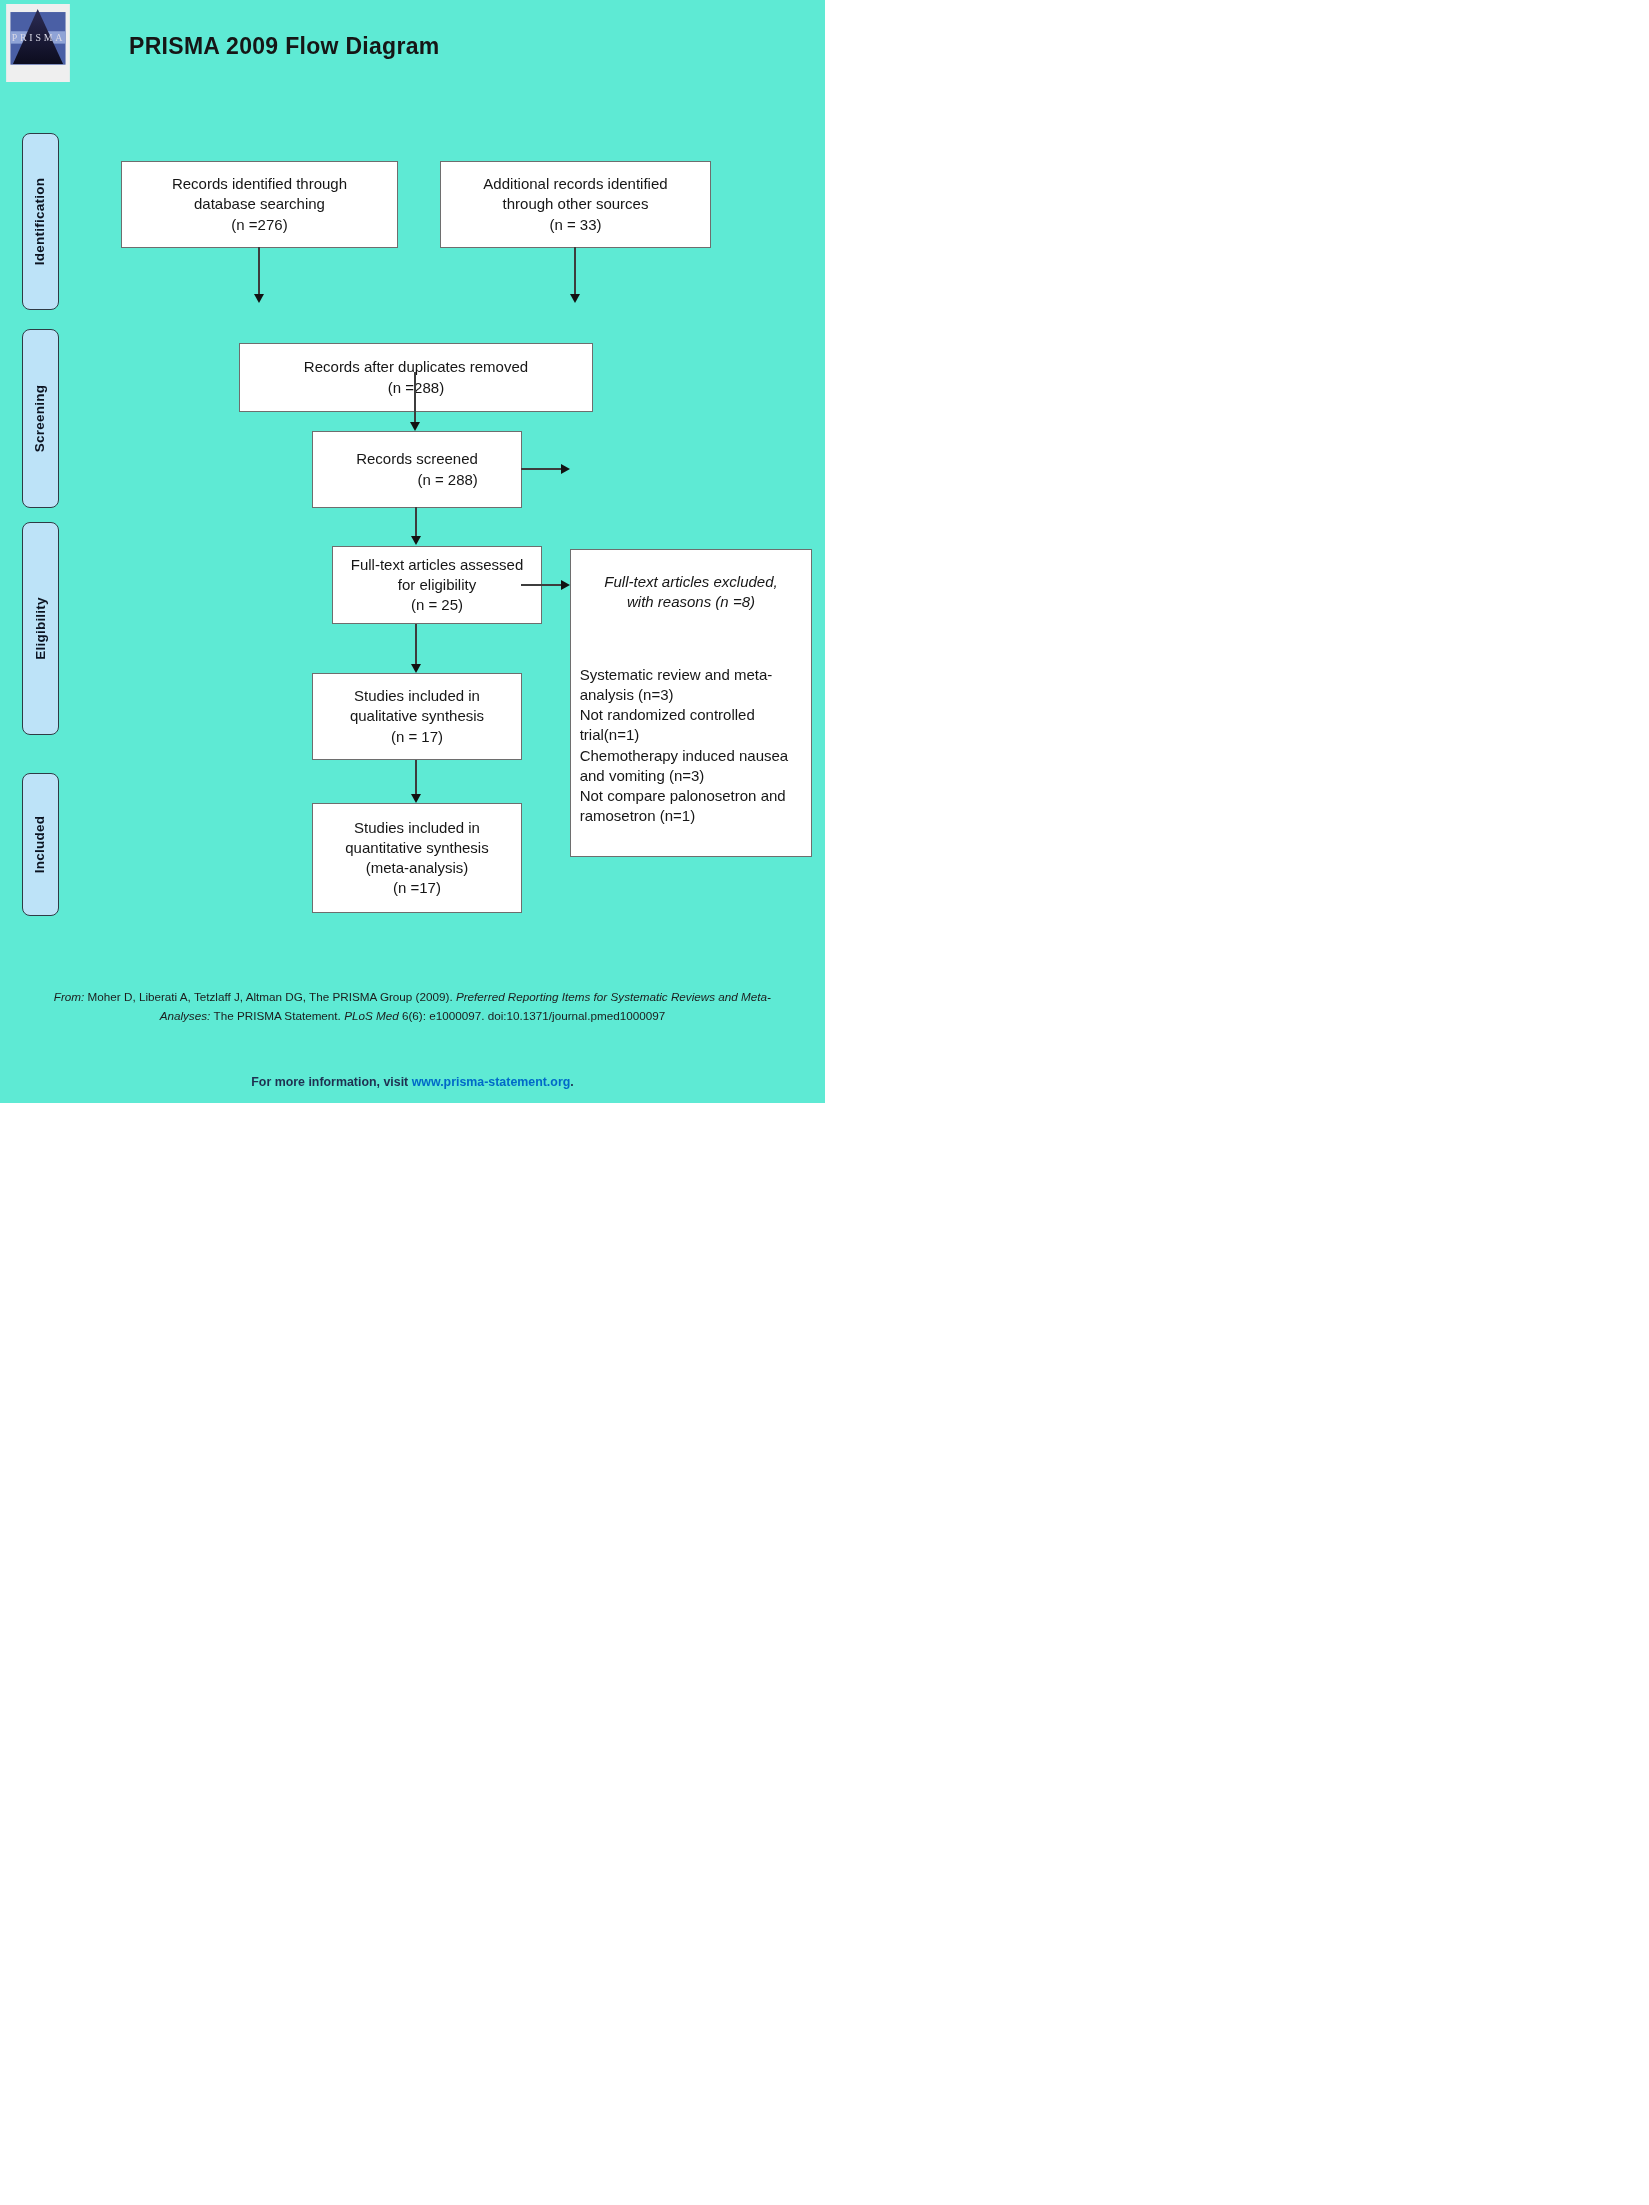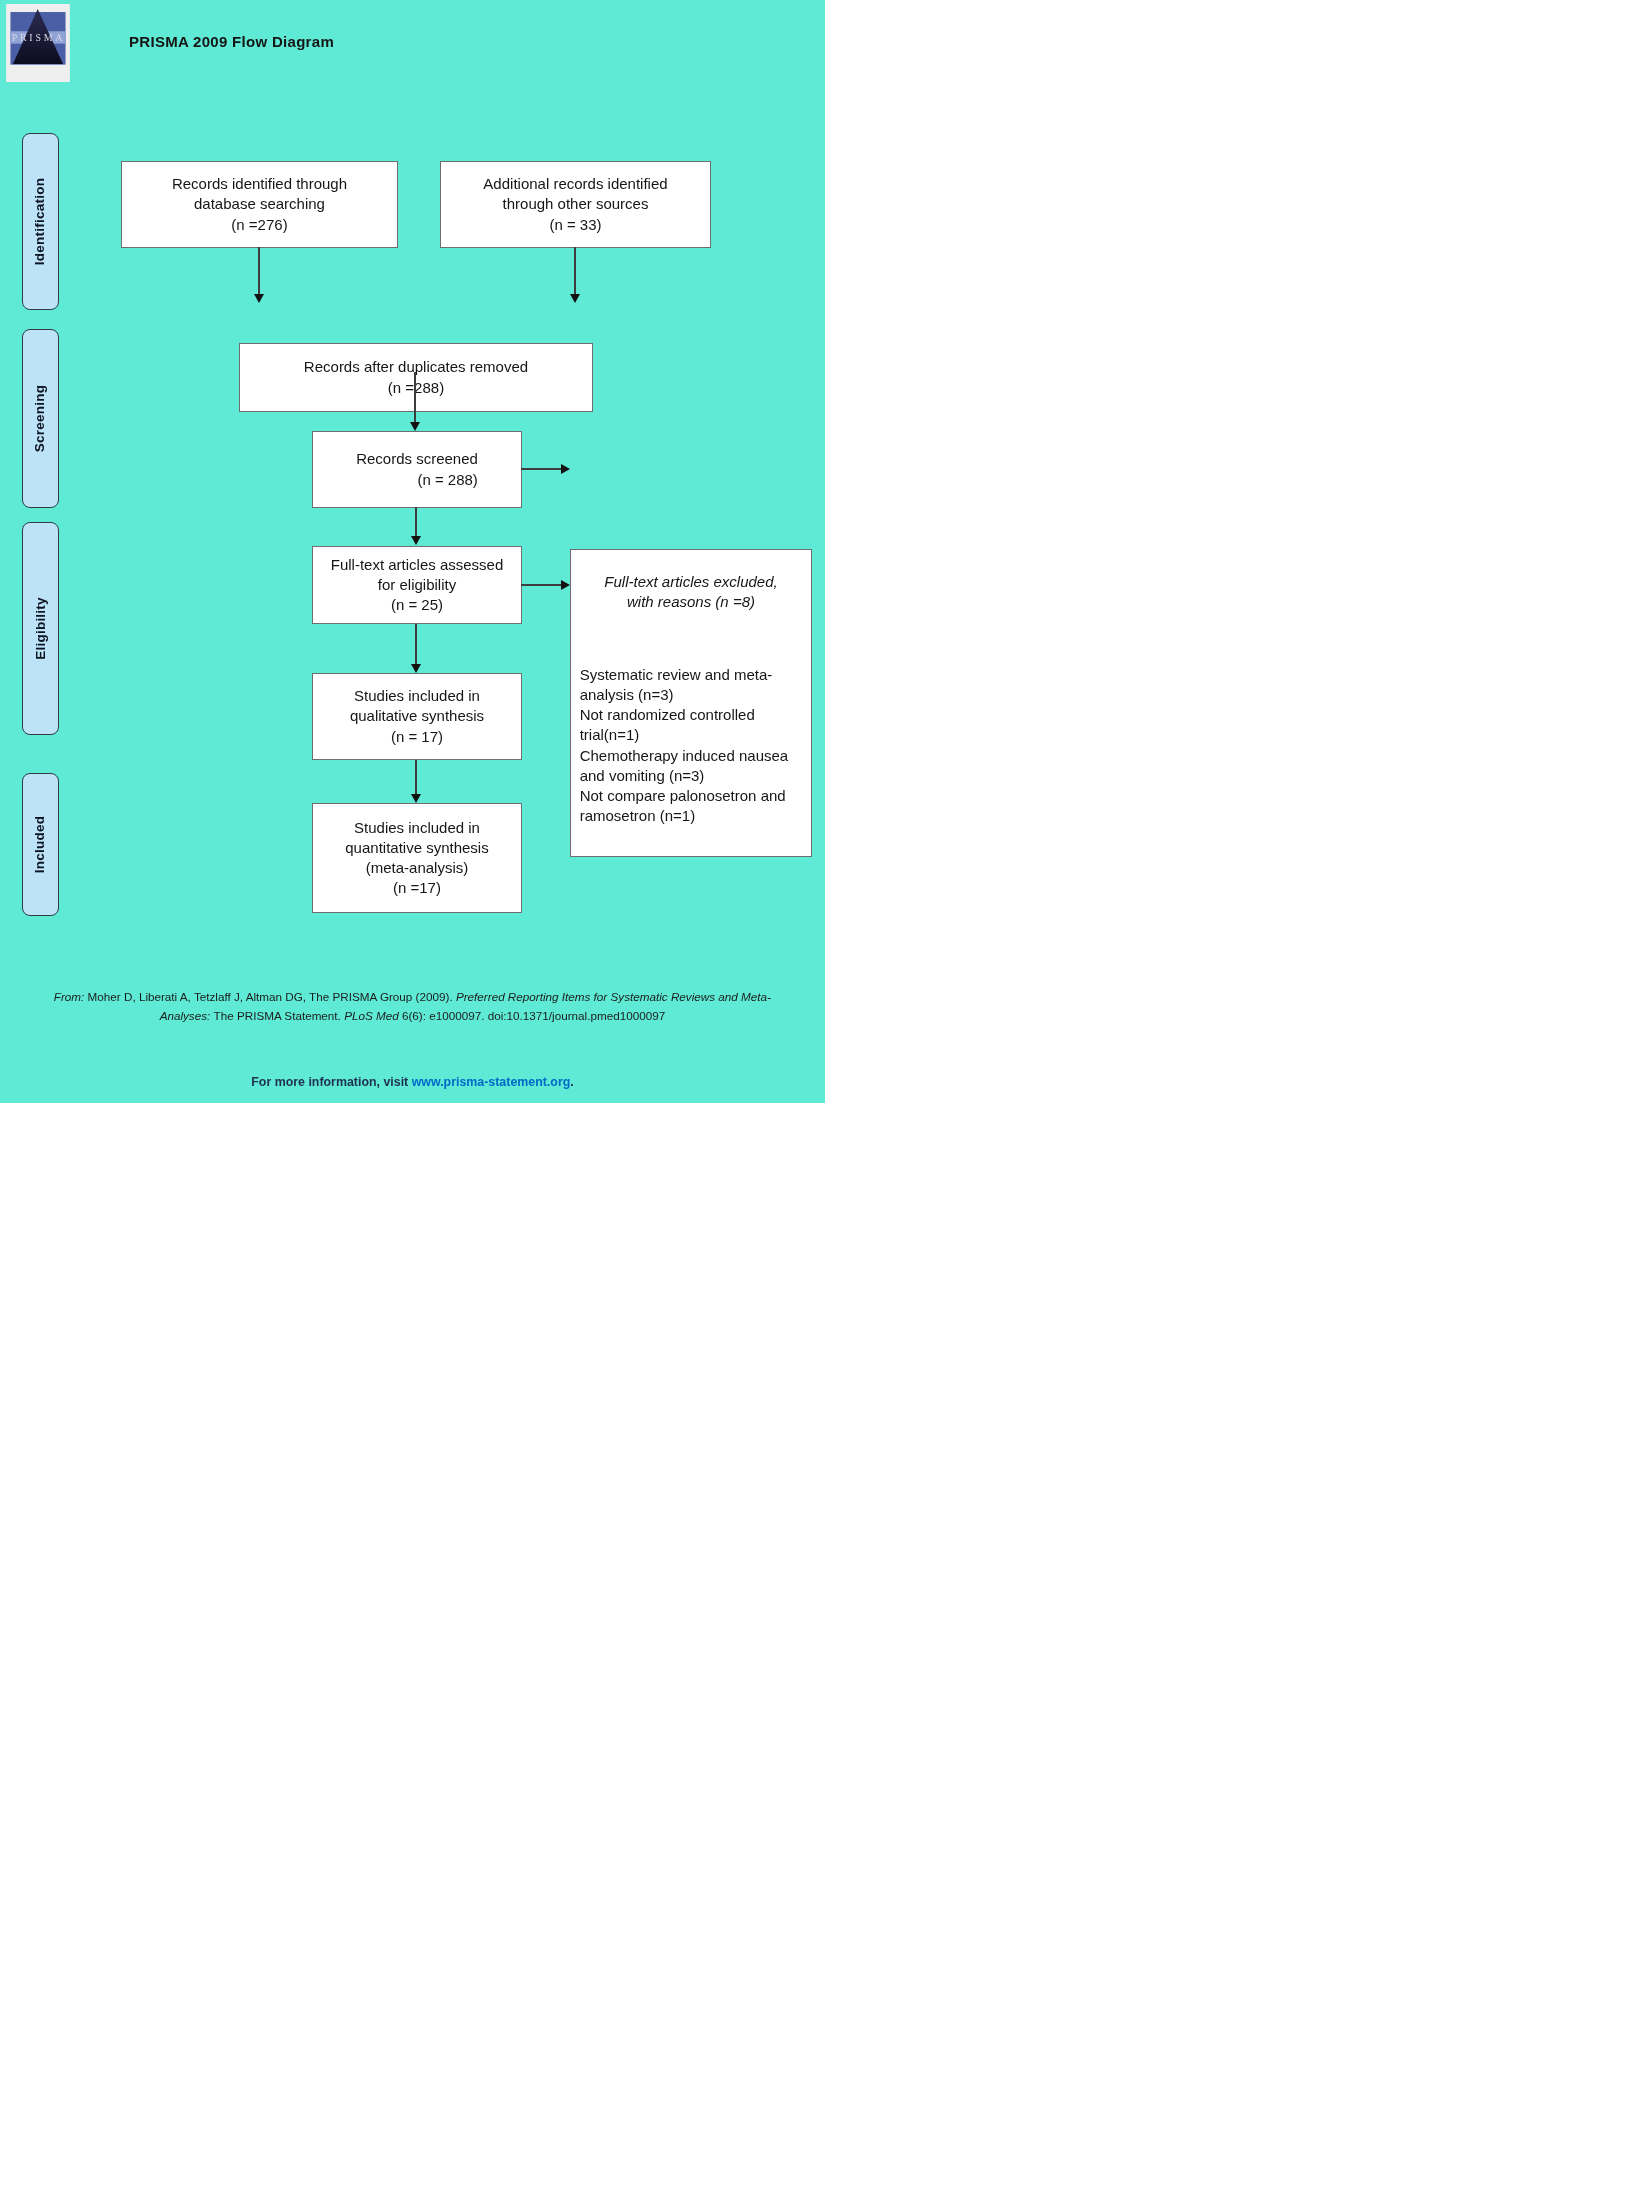--- a/index.html
+++ b/index.html
@@ -3,21 +3,21 @@
 <meta charset="utf-8">
 <style>
   html,body{margin:0;padding:0;background:#ffffff;}
   #page{
     position:relative;width:825px;height:1103px;background:#5eead4;
     font-family:"Liberation Sans",sans-serif;color:#141414;overflow:hidden;
   }
   
   #logo{position:absolute;left:6.2px;top:4.3px;width:64px;height:78px;}
   #title{
-    position:absolute;left:129px;top:33px;font-size:15px;font-weight:bold;
+    position:absolute;left:129px;top:33px;font-size:23px;font-weight:bold;
     color:#161616;letter-spacing:0.3px;white-space:nowrap;
   }
   
   .stage{
     position:absolute;left:21.6px;width:37px;background:#bde3f8;
     border:1.2px solid #2f3b45;border-radius:8px;box-sizing:border-box;
     display:flex;align-items:center;justify-content:center;
   }
   .stage .vtext{
     transform:rotate(-90deg);white-space:nowrap;font-weight:bold;
@@ -32,21 +32,21 @@
     position:absolute;background:#ffffff;border:1.9px solid #6e6e6e;
     box-sizing:border-box;display:flex;align-items:center;justify-content:center;
     text-align:center;font-size:15px;line-height:1.35;color:#161616;
     white-space:pre-line;padding:2.5px 5px;
   }
   #box-records-identified{left:121px;top:161px;width:277px;height:87px;}
   #box-additional-records{left:440px;top:161px;width:271px;height:87px;}
   #box-duplicates-removed{left:239px;top:303px;width:354px;height:69px;margin-top:40px;}
   #box-records-screened{left:312px;top:431px;width:210px;height:77px;text-align:right;}
   #box-records-excluded{left:570px;top:412px;width:242px;height:103px;}
-  #box-fulltext-assessed{left:312px;top:546px;width:210px;height:78px;}
+  #box-fulltext-assessed{left:332px;top:546px;width:210px;height:78px;}
   #box-fulltext-excluded{
     left:570px;top:549px;width:242px;height:308px;
     flex-direction:column;align-items:stretch;justify-content:flex-start;
     padding:0 8.7px;
   }
   #box-fulltext-excluded .ft-title{margin-top:22px;text-align:center;white-space:pre-line;font-style:italic;}
   #box-fulltext-excluded .ft-reasons{margin-top:52px;text-align:left;white-space:pre-line;}
   #box-qualitative{left:312px;top:673px;width:210px;height:87px;}
   #box-quantitative{left:312px;top:803px;width:210px;height:110px;}
   

